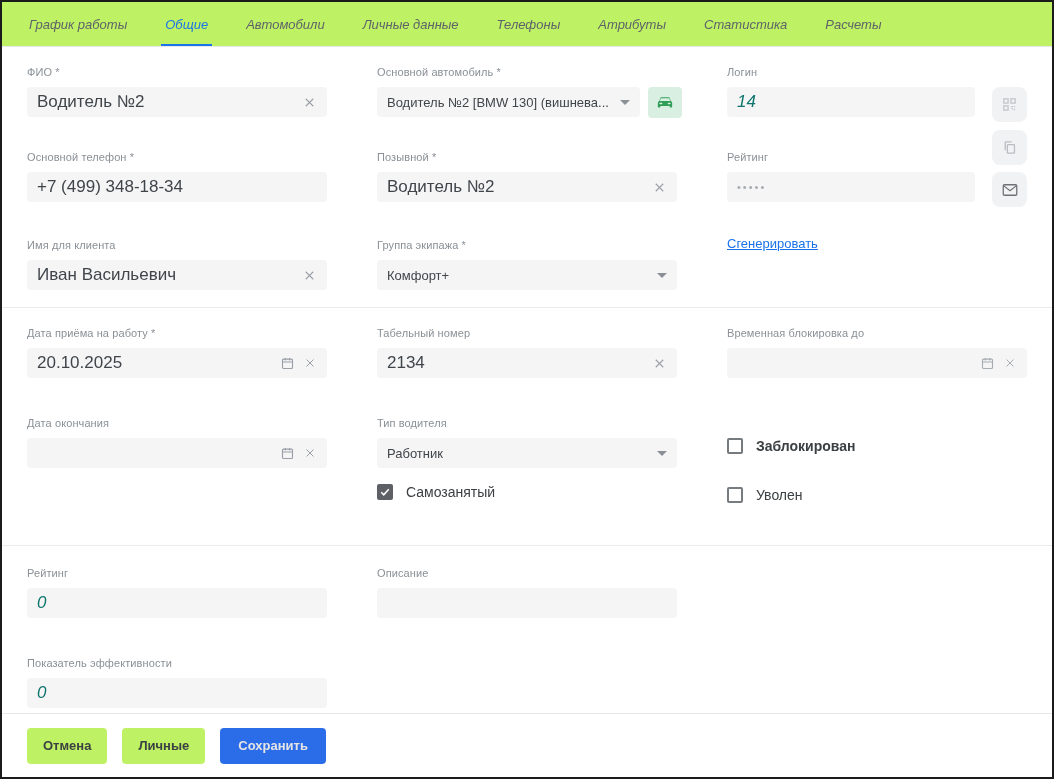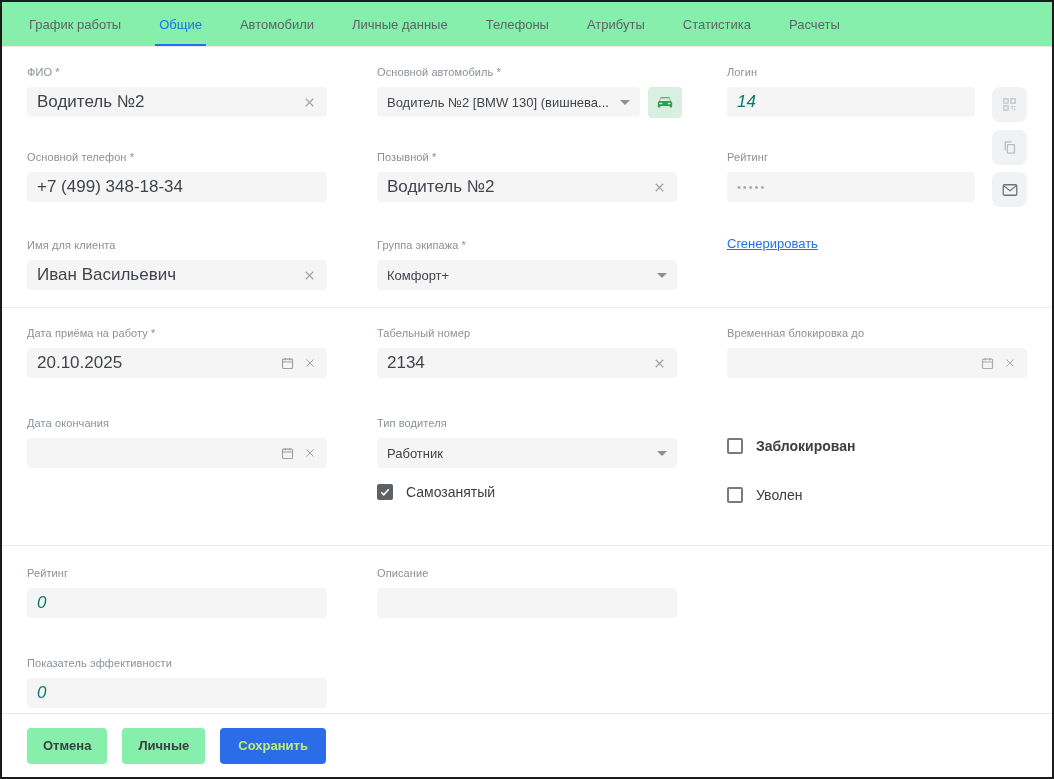--- a/index.html
+++ b/index.html
@@ -6,21 +6,21 @@
   body { background:#555; font-family:"Liberation Sans", sans-serif; }
   .window {
     position:relative; width:1054px; height:779px; background:#fff;
     border:2px solid #1b1b1b; overflow:hidden;
   }
 
   
   .tabbar {
     position:absolute; top:0; left:0; right:0; height:45px;
     display:flex; align-items:stretch; padding:0 25px; gap:34px;
-    border-bottom:1px solid #e6e8ea; background:#86efac;
+    border-bottom:1px solid #e6e8ea; background:#bef264;font-style:italic;
   }
   .tab {
     display:flex; align-items:center; font-size:13px; color:#5f6368;
     cursor:pointer; position:relative; white-space:nowrap; padding:0 2px;
   }
   .tab.active { color:#1a73e8; }
   .tab.active::after {
     content:""; position:absolute; left:-2px; right:-2px; bottom:0;
     height:2px; background:#1a73e8;
   }
@@ -75,23 +75,23 @@
   }
 
   
   .footer {
     position:absolute; left:0; right:0; bottom:0; height:64px; background:#fff;
     border-top:1px solid #e6e8ea; display:flex; align-items:center; padding:0 25px; gap:15px;
   }
   .btn {
     height:36px; padding:0 16px; border:none; border-radius:4px; cursor:pointer;
     font-family:"Liberation Sans", sans-serif; font-size:13px; font-weight:bold;
-    background:#86efac; color:#3c4043;
-  }
-  .btn.primary { background:#2b6de9; color:#bef264; padding:8px 18px; }
+    background:#bef264; color:#3c4043;
+  }
+  .btn.primary { background:#2b6de9; color:#e5e5e5; padding:8px 18px; }
 </style>
 </head>
 <body>
 
 <div class="window">
 
   <div class="tabbar">
     <div class="tab">График работы</div>
     <div class="tab active">Общие</div>
     <div class="tab">Автомобили</div>

